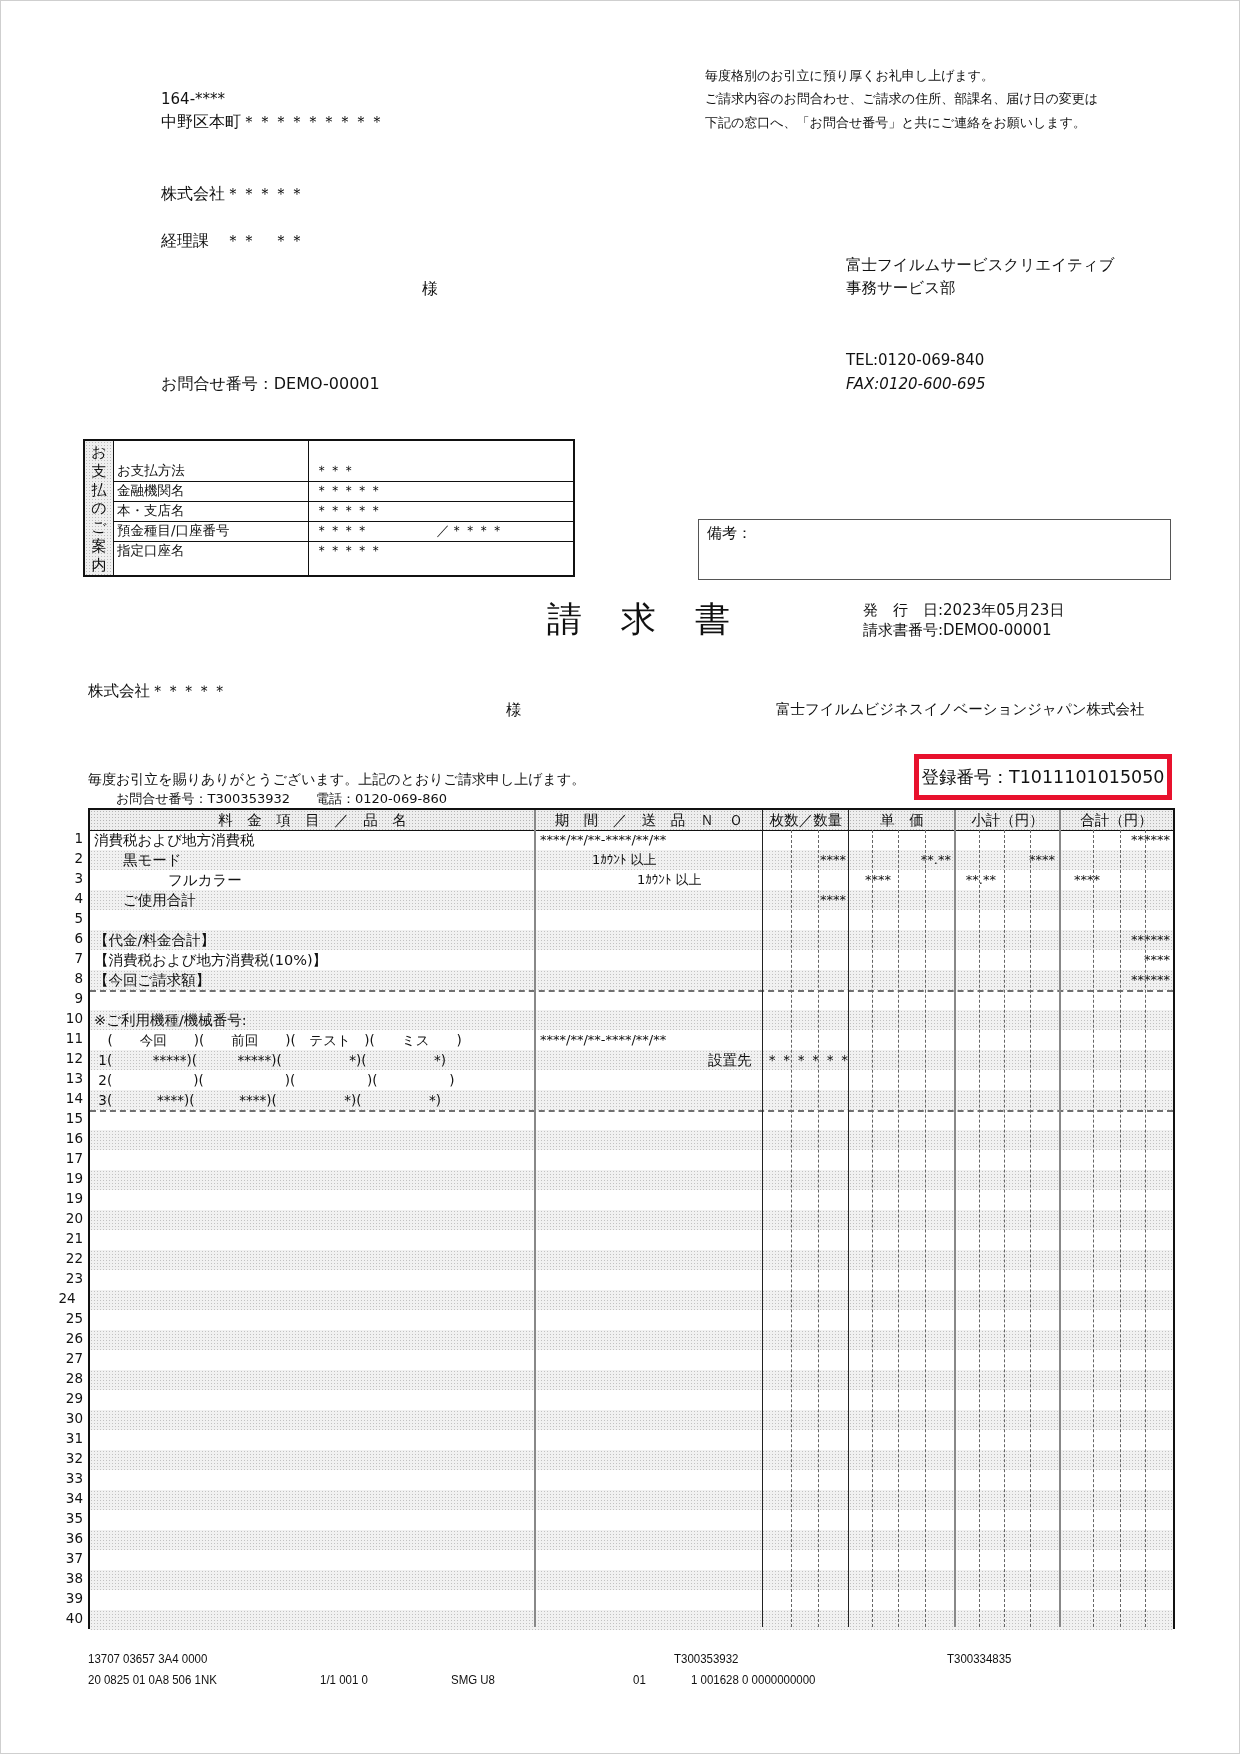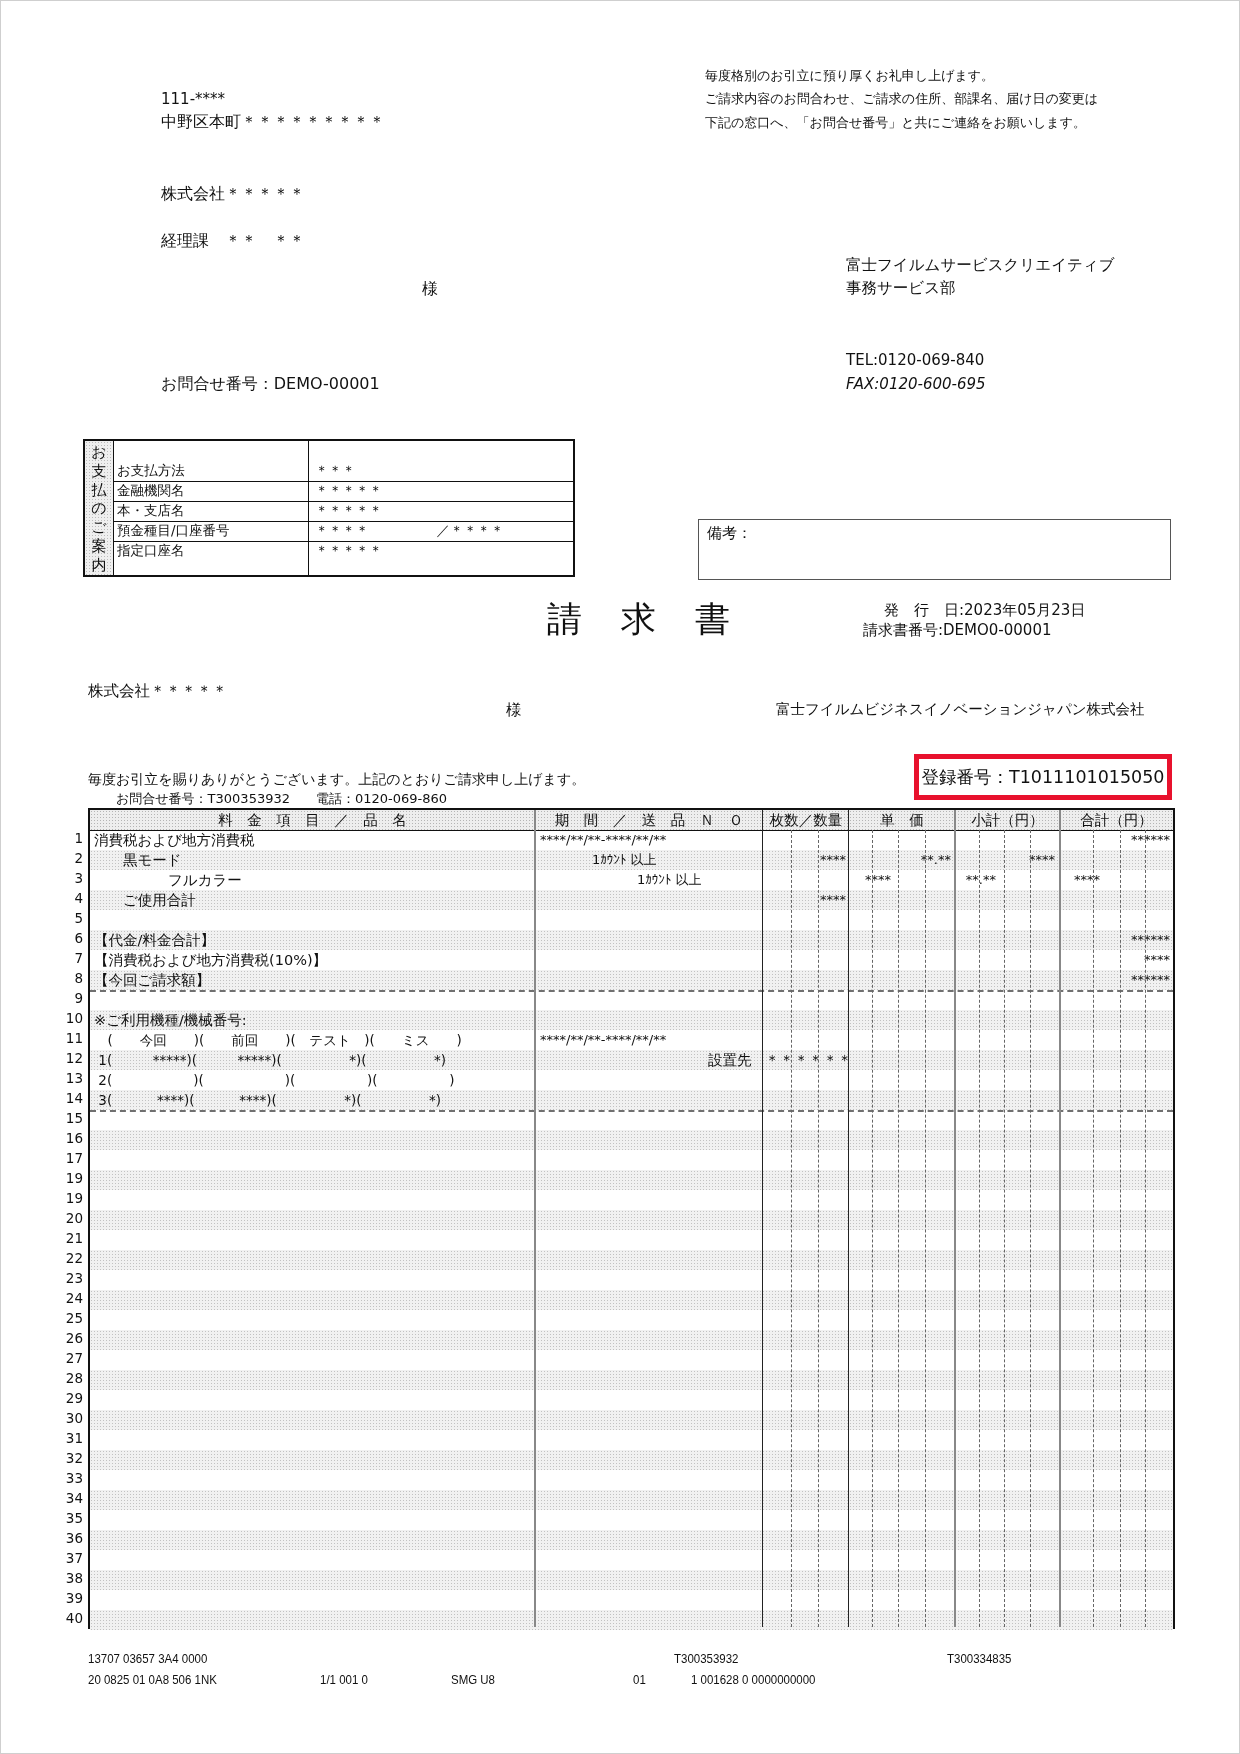--- a/index.html
+++ b/index.html
@@ -48,21 +48,21 @@
   .vline.dash { border-left: 1px dashed #666; }
   .rownum { position: absolute; left: 50px; width: 32px; text-align: right; font-size: 13.5px; line-height: 20px; }
 
   .footer { font-family: "Liberation Sans Narrow", "Liberation Sans", sans-serif; font-size: 13.5px; line-height: 20px; transform: scaleX(0.85); transform-origin: left; }
 </style>
 </head>
 <body>
 
 <div class="page">
 
-  <div class="abs t14" style="left:160px;top:88px;">111-****</div>
+  <div class="abs t14" style="left:160px;top:88px;">164-****</div>
   <div class="abs" style="left:160px;top:111px;font-size:16px;line-height:20px;">中野区本町＊＊＊＊＊＊＊＊＊</div>
   <div class="abs" style="left:160px;top:183px;font-size:16px;line-height:20px;">株式会社＊＊＊＊＊</div>
   <div class="abs" style="left:160px;top:230px;font-size:16px;line-height:20px;">経理課　＊＊　＊＊</div>
   <div class="abs" style="left:421px;top:278px;font-size:16px;line-height:20px;">様</div>
   <div class="abs" style="left:160px;top:373px;font-size:16px;line-height:20px;">お問合せ番号：DEMO-00001</div>
 
   <div class="abs t13" style="left:704px;top:66px;">毎度格別のお引立に預り厚くお礼申し上げます。</div>
   <div class="abs t13" style="left:704px;top:89px;">ご請求内容のお問合わせ、ご請求の住所、部課名、届け日の変更は</div>
   <div class="abs t13" style="left:704px;top:113px;">下記の窓口へ、「お問合せ番号」と共にご連絡をお願いします。</div>
 
@@ -96,21 +96,21 @@
       <span class="pay-label">指定口座名</span>
       <span class="pay-value" style="left:202px;">＊＊＊＊＊</span>
     </div>
   </div>
 
   <div class="remarks-box">
     <div class="abs t14" style="left:8px;top:3px;">備考：</div>
   </div>
 
   <div class="abs" style="left:546px;top:601px;font-size:35px;line-height:34px;letter-spacing:2px;">請　求　書</div>
-  <div class="abs t14" style="left:862px;top:599px;margin-left:21px;">発　行　日:2023年05月23日</div>
+  <div class="abs t14" style="left:862px;top:599px;">発　行　日:2023年05月23日</div>
   <div class="abs t14" style="left:862px;top:619px;">請求書番号:DEMO0-00001</div>
 
   <div class="abs" style="left:87px;top:680px;font-size:15.5px;line-height:20px;">株式会社＊＊＊＊＊</div>
   <div class="abs" style="left:505px;top:699px;font-size:15.5px;line-height:20px;">様</div>
   <div class="abs" style="left:775px;top:698px;font-size:14.5px;line-height:20px;">富士フイルムビジネスイノベーションジャパン株式会社</div>
 
 
   <div class="reg-box">
     <div class="reg-text">登録番号：T1011101015050</div>
   </div>
@@ -135,21 +135,21 @@
       <div class="rownum" style="top:1087px;position:absolute;">14</div>
       <div class="rownum" style="top:1107px;position:absolute;">15</div>
       <div class="rownum" style="top:1127px;position:absolute;">16</div>
       <div class="rownum" style="top:1147px;position:absolute;">17</div>
       <div class="rownum" style="top:1167px;position:absolute;">19</div>
       <div class="rownum" style="top:1187px;position:absolute;">19</div>
       <div class="rownum" style="top:1207px;position:absolute;">20</div>
       <div class="rownum" style="top:1227px;position:absolute;">21</div>
       <div class="rownum" style="top:1247px;position:absolute;">22</div>
       <div class="rownum" style="top:1267px;position:absolute;">23</div>
-      <div class="rownum" style="top:1287px;position:absolute;">24</div>
+      <div class="rownum" style="top:1287px;position:absolute;text-align:center;">24</div>
       <div class="rownum" style="top:1307px;position:absolute;">25</div>
       <div class="rownum" style="top:1327px;position:absolute;">26</div>
       <div class="rownum" style="top:1347px;position:absolute;">27</div>
       <div class="rownum" style="top:1367px;position:absolute;">28</div>
       <div class="rownum" style="top:1387px;position:absolute;">29</div>
       <div class="rownum" style="top:1407px;position:absolute;">30</div>
       <div class="rownum" style="top:1427px;position:absolute;">31</div>
       <div class="rownum" style="top:1447px;position:absolute;">32</div>
       <div class="rownum" style="top:1467px;position:absolute;">33</div>
       <div class="rownum" style="top:1487px;position:absolute;">34</div>

